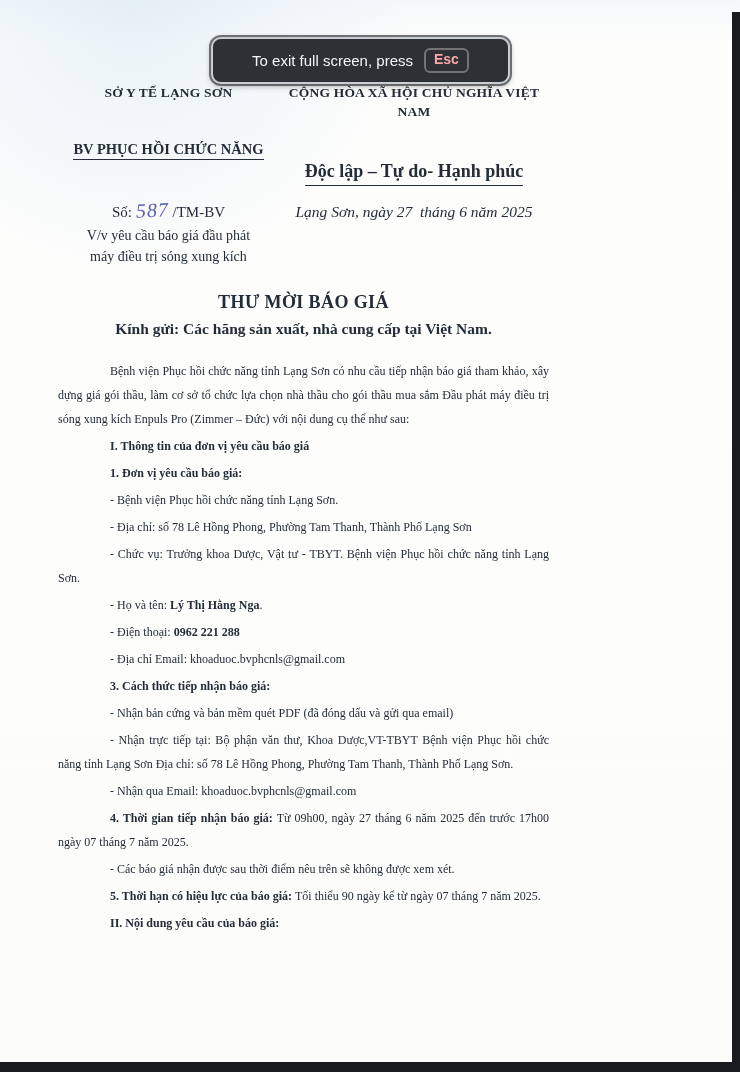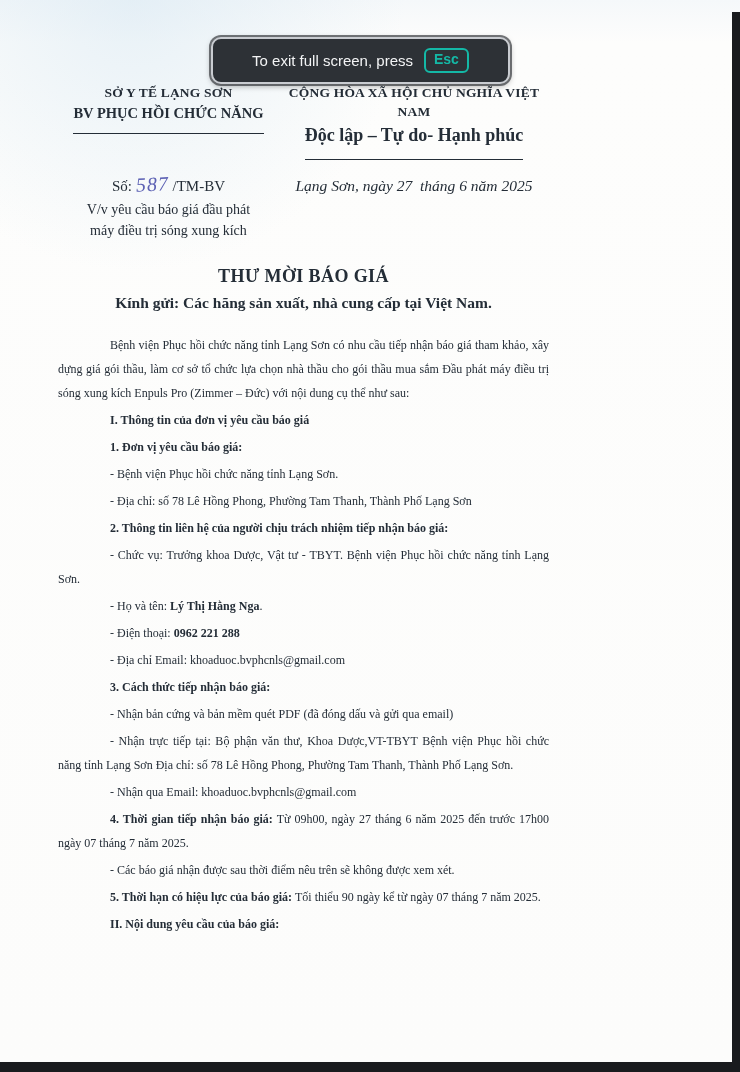--- a/index.html
+++ b/index.html
@@ -18,32 +18,32 @@
   
   .toast{
     position:absolute;top:37px;left:211px;width:299px;height:47px;box-sizing:border-box;
     background:#2d3136;border:2px solid #c9ccd1;border-radius:10px;
     box-shadow:0 0 0 2px rgba(58,61,66,.7),0 2px 6px rgba(0,0,0,.35);
     display:flex;align-items:center;justify-content:center;gap:11px;
     font-family:"Liberation Sans", sans-serif;color:#f3f4f5;font-size:15px;
     z-index:5;
   }
   .esc-key{
-    border:2px solid #14b8a6;border-radius:6px;padding:2px 8px 3px 8px;
-    font-weight:700;font-size:14px;color:#14b8a6;line-height:1.1;
+    border:2px solid #737373;border-radius:6px;padding:2px 8px 3px 8px;
+    font-weight:700;font-size:14px;color:#fca5a5;line-height:1.1;
   }
 
   
   .doc{position:absolute;top:84px;left:0;width:599px;box-sizing:border-box;padding:0 50px 0 58px;}
   .doc-header{display:flex;}
   .hdr-left{width:45%;text-align:center;}
   .hdr-right{width:55%;text-align:center;}
   .hdr-small{font-weight:700;font-size:13.5px;line-height:1.4;letter-spacing:.2px;}
   .hdr-big{font-weight:700;font-size:14.5px;line-height:1.4;}
-  .hdr-big .u, .hdr-motto .u{display:inline-block;border-bottom:1.5px solid #242d37;padding-bottom:10px;}
+  .hdr-big .u, .hdr-motto .u{display:inline-block;border-bottom:1.5px solid #242d37;padding-bottom:0;margin-top:36px;}
   .hdr-motto{font-weight:700;font-size:18px;line-height:1.5;}
 
   .ref-row{display:flex;margin-top:13px;align-items:baseline;}
   .ref-left{width:45%;text-align:center;font-size:15px;}
   .ref-number{font-style:italic;font-size:20px;color:#5c61b4;letter-spacing:1px;display:inline-block;transform:rotate(-3deg);}
   .ref-right{width:55%;text-align:center;}
   .place-date{font-style:italic;font-size:15.5px;white-space:pre-wrap;}
   .subject{width:45%;text-align:center;font-size:14px;line-height:1.55;margin-top:3px;}
 
   .title-block{text-align:center;margin-top:24px;}
@@ -95,21 +95,20 @@
       <div class="doc-title">THƯ MỜI BÁO GIÁ</div>
       <div class="salutation">Kính gửi: Các hãng sản xuất, nhà cung cấp tại Việt Nam.</div>
     </div>
 
     <div class="body">
         <p class="body-para"><span>Bệnh viện Phục hồi chức năng tỉnh Lạng Sơn có nhu cầu tiếp nhận báo giá tham khảo, xây dựng giá gói thầu, làm cơ sở tổ chức lựa chọn nhà thầu cho gói thầu mua sắm Đầu phát máy điều trị sóng xung kích Enpuls Pro (Zimmer – Đức) với nội dung cụ thể như sau:</span></p>
         <p class="body-para"><span class="bold">I. Thông tin của đơn vị yêu cầu báo giá</span></p>
         <p class="body-para"><span class="bold">1. Đơn vị yêu cầu báo giá:</span></p>
         <p class="body-para"><span>- Bệnh viện Phục hồi chức năng tỉnh Lạng Sơn.</span></p>
         <p class="body-para"><span>- Địa chỉ: số 78 Lê Hồng Phong, Phường Tam Thanh, Thành Phố Lạng Sơn</span></p>
-        <p class="body-para"><span class="bold">2. Thông tin liên hệ của người chịu trách nhiệm tiếp nhận báo giá:</span></p>
         <p class="body-para"><span>- Chức vụ: Trưởng khoa Dược, Vật tư - TBYT. Bệnh viện Phục hồi chức năng tỉnh Lạng Sơn.</span></p>
         <p class="body-para"><span>- Họ và tên: </span><span class="bold">Lý Thị Hằng Nga</span><span>.</span></p>
         <p class="body-para"><span>- Điện thoại: </span><span class="bold">0962 221 288</span></p>
         <p class="body-para"><span>- Địa chỉ Email: khoaduoc.bvphcnls@gmail.com</span></p>
         <p class="body-para"><span class="bold">3. Cách thức tiếp nhận báo giá:</span></p>
         <p class="body-para"><span>- Nhận bản cứng và bản mềm quét PDF (đã đóng dấu và gửi qua email)</span></p>
         <p class="body-para"><span>- Nhận trực tiếp tại: Bộ phận văn thư, Khoa Dược,VT-TBYT Bệnh viện Phục hồi chức năng tỉnh Lạng Sơn Địa chỉ: số 78 Lê Hồng Phong, Phường Tam Thanh, Thành Phố Lạng Sơn.</span></p>
         <p class="body-para"><span>- Nhận qua Email: khoaduoc.bvphcnls@gmail.com</span></p>
         <p class="body-para"><span class="bold">4. Thời gian tiếp nhận báo giá: </span><span>Từ 09h00, ngày 27 tháng 6 năm 2025 đến trước 17h00 ngày 07 tháng 7 năm 2025.</span></p>
         <p class="body-para"><span>- Các báo giá nhận được sau thời điểm nêu trên sẽ không được xem xét.</span></p>

